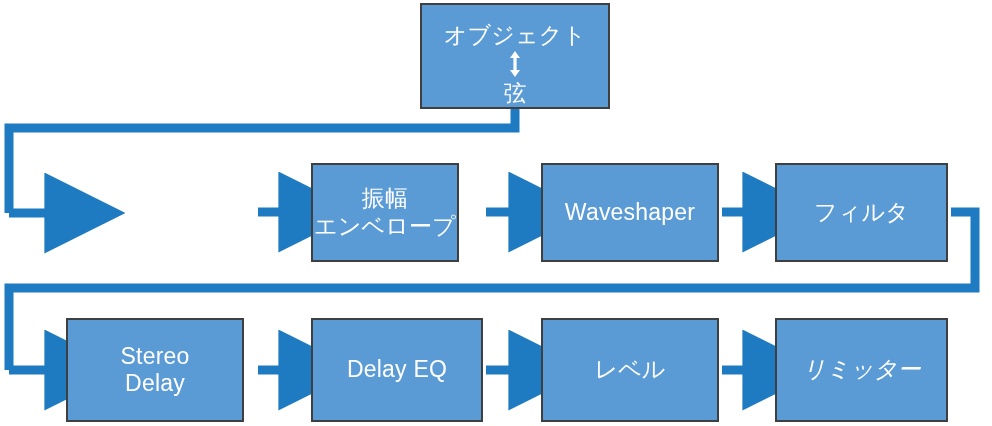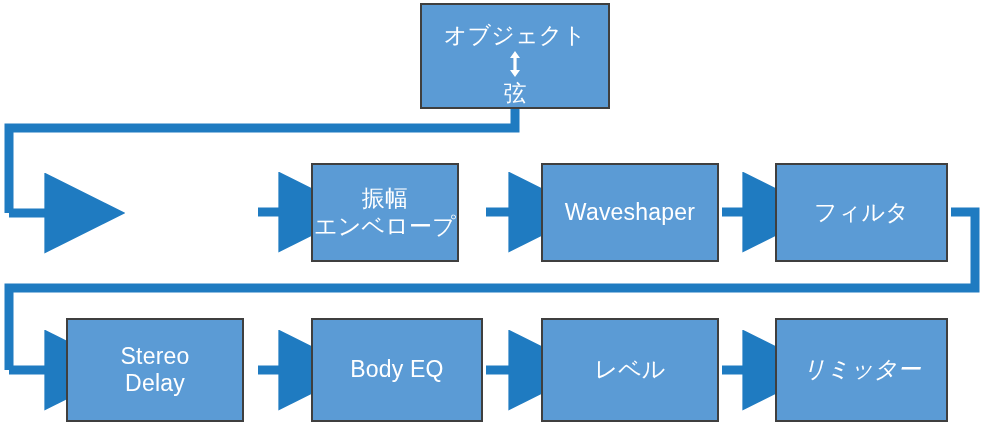--- a/index.html
+++ b/index.html
@@ -144,21 +144,21 @@
   <div class="node" id="node-filter">
     <span>フィルタ</span>
   </div>
 
   <div class="node" id="node-stereo">
     <span>Stereo</span>
     <span class="line2">Delay</span>
   </div>
 
   <div class="node" id="node-bodyeq">
-    <span>Body EQ</span>
+    <span>Delay EQ</span>
   </div>
 
   <div class="node" id="node-level">
     <span>レベル</span>
   </div>
 
   <div class="node" id="node-limiter">
     <span>リミッター</span>
   </div>
 

